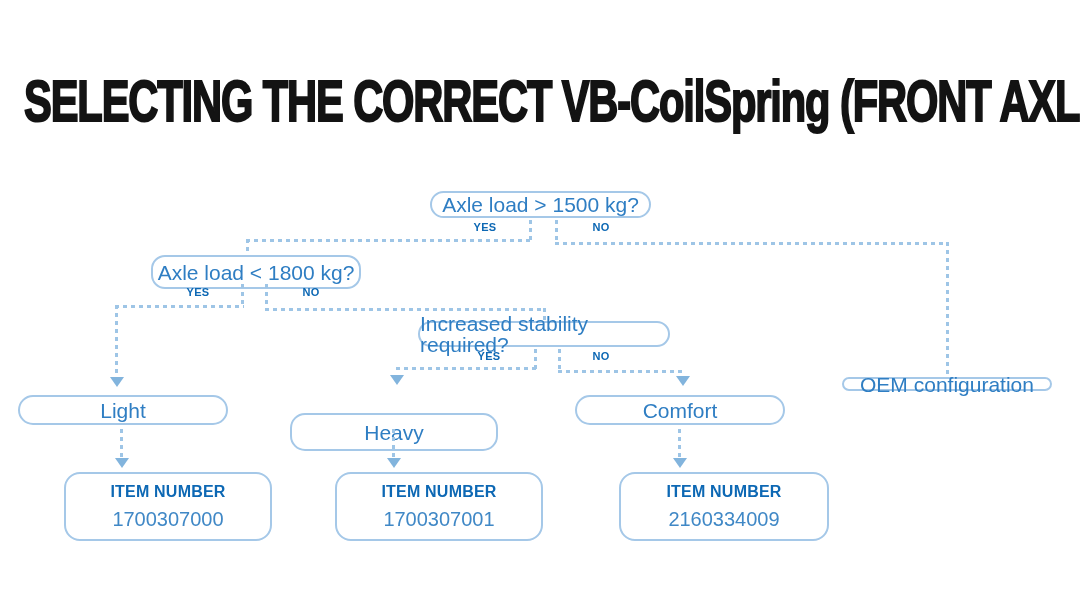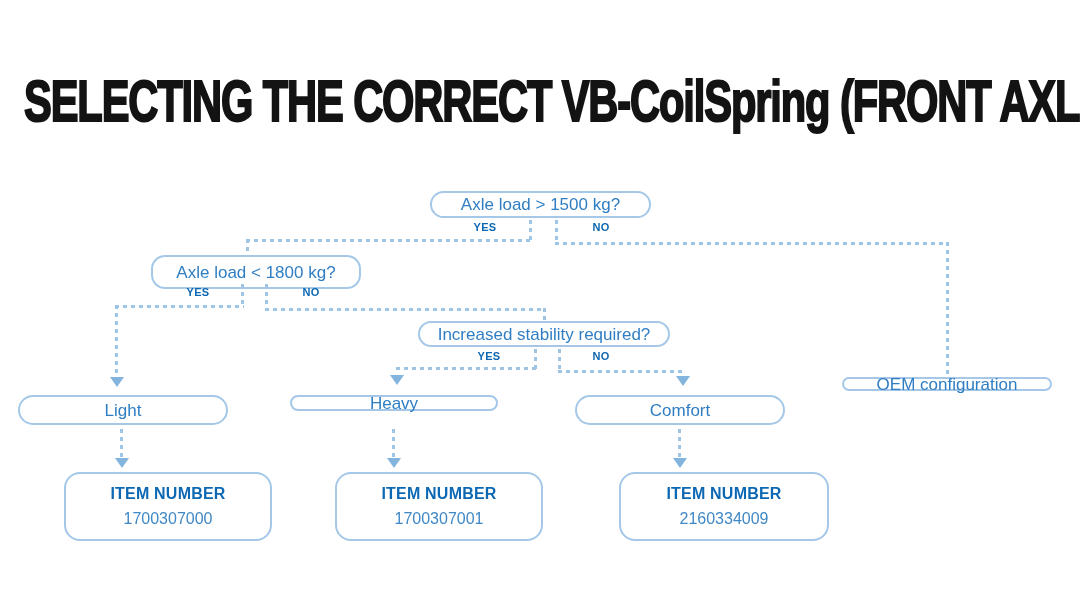--- a/index.html
+++ b/index.html
@@ -11,21 +11,21 @@
     font-size:57px;font-weight:bold;color:#131313;
     letter-spacing:-1.5px;white-space:nowrap;
     transform:scaleX(0.73);transform-origin:left top;
     -webkit-text-stroke:2px #131313;
   }
 
   .pill{
     position:absolute;box-sizing:border-box;
     border:2px solid #a5c8e8;border-radius:14px;background:#ffffff;
     display:flex;align-items:center;justify-content:center;
-    color:#2f7ec3;font-size:17px;line-height:1;
+    color:#2f7ec3;font-size:21px;line-height:1;
   }
   .result{border-radius:15px;}
 
   .lbl{
     position:absolute;width:76px;text-align:center;
     font-weight:bold;font-size:11px;color:#0d68b4;letter-spacing:0.3px;
   }
 
   .hline{position:absolute;height:3px;
     background:repeating-linear-gradient(90deg,#9ec5e6 0 4px,transparent 4px 8px);}
@@ -37,21 +37,21 @@
     border-top:10px solid #82b4dd;}
 
   .item{
     position:absolute;box-sizing:border-box;
     border:2px solid #a5c8e8;border-radius:16px;background:#fff;
     display:flex;flex-direction:column;align-items:center;justify-content:center;
     gap:7px;
     margin-left:44px;
   }
   .item-head{font-weight:bold;font-size:16px;color:#0d68b4;letter-spacing:0.2px;}
-  .item-num{font-size:16px;color:#4088c6;}
+  .item-num{font-size:20px;color:#4088c6;}
 </style>
 </head>
 <body>
 
 <div class="canvas">
 
   <div class="title">SELECTING THE CORRECT VB-CoilSpring (FRONT AXLE)</div>
 
   <div class="pill" style="left:430px;top:191px;width:221px;height:27px">
     <span>Axle load &gt; 1500 kg?</span>
@@ -90,21 +90,21 @@
   <div class="vline" style="left:534px;top:349px;height:20px"></div>
   <div class="vline" style="left:558px;top:349px;height:23px"></div>
   <div class="hline" style="left:396px;top:367px;width:141px"></div>
   <div class="arrow" style="left:390px;top:375px"></div>
   <div class="hline" style="left:558px;top:370px;width:128px"></div>
   <div class="arrow" style="left:676px;top:376px"></div>
 
   <div class="pill result" style="left:18px;top:395px;width:210px;height:30px">
     <span>Light</span>
   </div>
-  <div class="pill result" style="left:290px;top:395px;width:208px;height:16px">
+  <div class="pill result" style="left:290px;top:413px;width:208px;height:38px">
     <span>Heavy</span>
   </div>
   <div class="pill result" style="left:575px;top:395px;width:210px;height:30px">
     <span>Comfort</span>
   </div>
   <div class="pill result" style="left:842px;top:377px;width:210px;height:14px">
     <span>OEM configuration</span>
   </div>
 
   <div class="vline" style="left:120px;top:429px;height:30px"></div>

